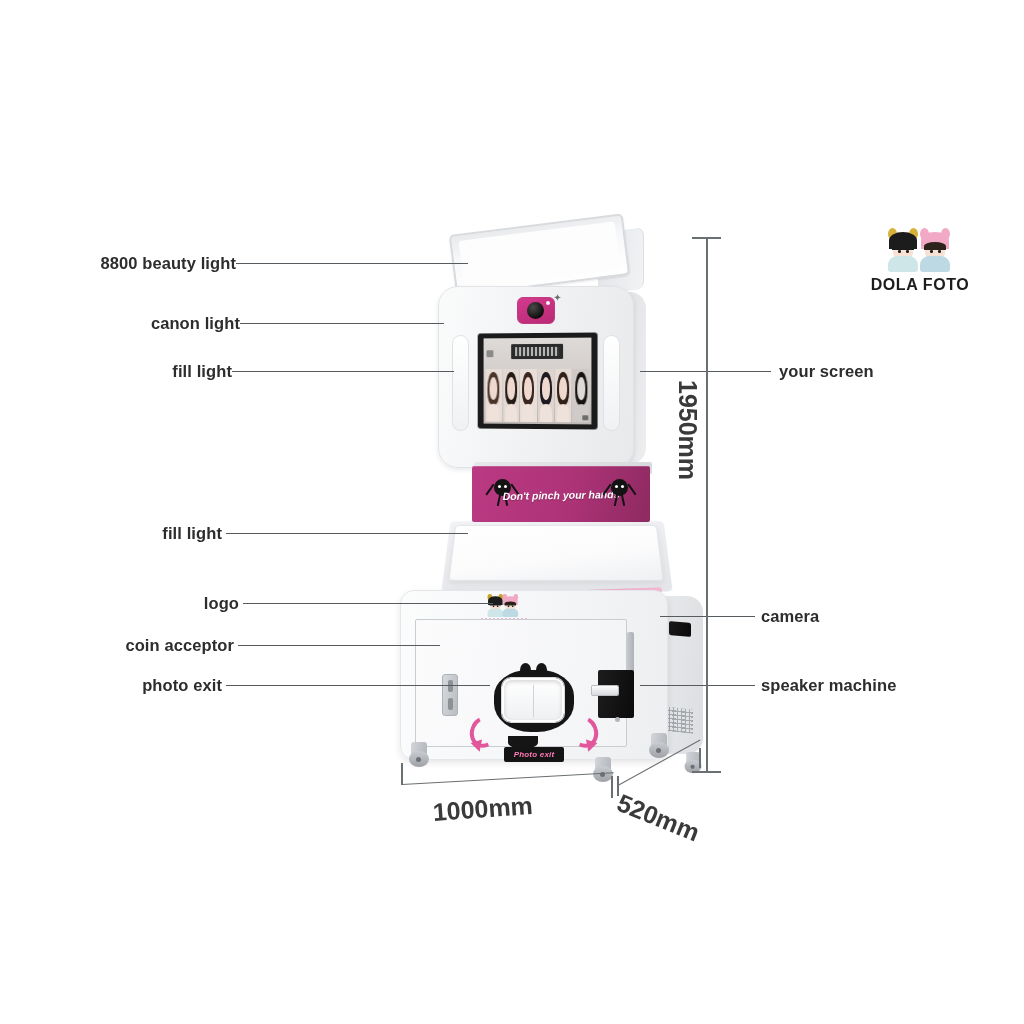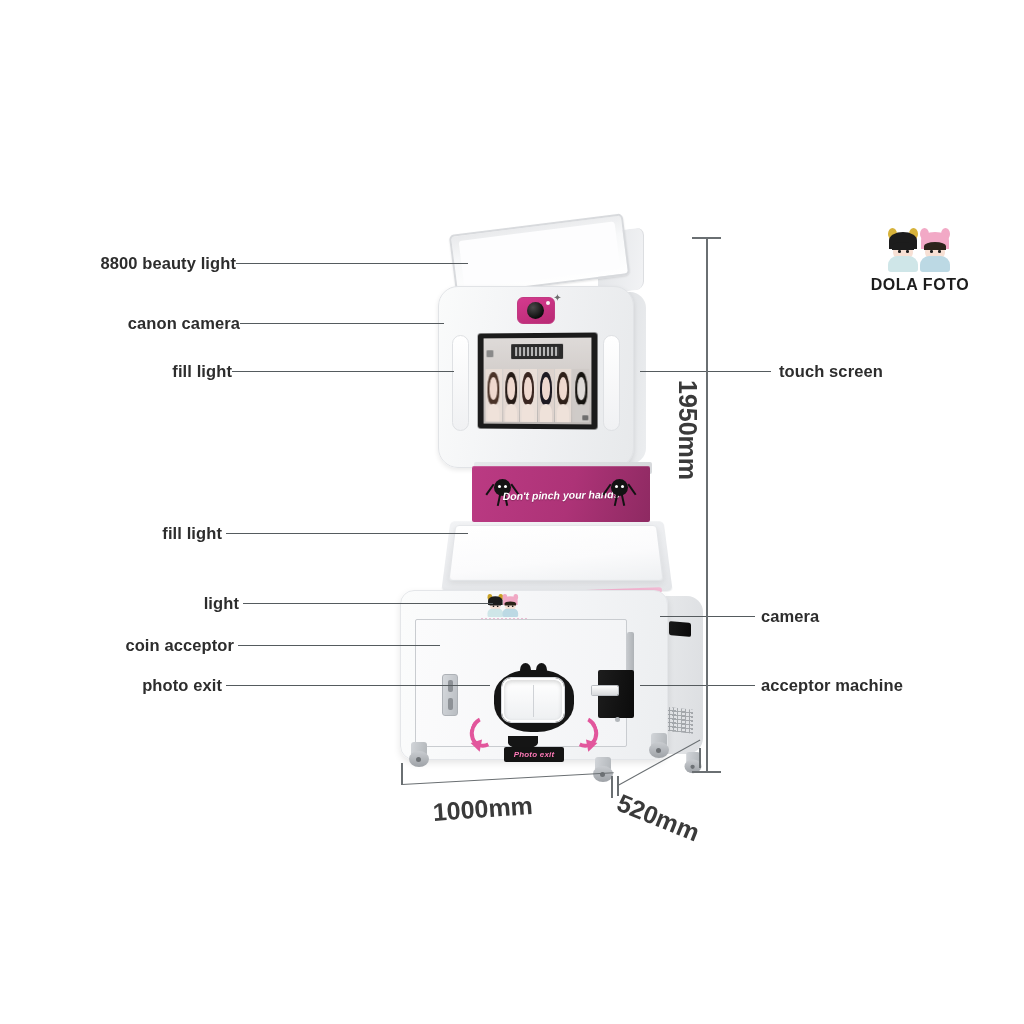--- a/index.html
+++ b/index.html
@@ -562,30 +562,30 @@
   <div class="leader" style="left:226px; top:533px; width:242px;"></div>
   <div class="leader" style="left:243px; top:603px; width:250px;"></div>
   <div class="leader" style="left:238px; top:645px; width:202px;"></div>
   <div class="leader" style="left:226px; top:685px; width:264px;"></div>
 
   <div class="leader" style="left:640px; top:371px; width:131px;"></div>
   <div class="leader" style="left:660px; top:616px; width:95px;"></div>
   <div class="leader" style="left:640px; top:685px; width:115px;"></div>
 
   <div class="lbl right-align" style="left:0; width:236px; top:263px;">8800 beauty light</div>
-  <div class="lbl right-align" style="left:0; width:240px; top:323px;">canon camera</div>
+  <div class="lbl right-align" style="left:0; width:240px; top:323px;">canon light</div>
   <div class="lbl right-align" style="left:0; width:232px; top:371px;">fill light</div>
   <div class="lbl right-align" style="left:0; width:222px; top:533px;">fill light</div>
-  <div class="lbl right-align" style="left:0; width:239px; top:603px;">light</div>
+  <div class="lbl right-align" style="left:0; width:239px; top:603px;">logo</div>
   <div class="lbl right-align" style="left:0; width:234px; top:645px;">coin acceptor</div>
   <div class="lbl right-align" style="left:0; width:222px; top:685px;">photo exit</div>
 
-  <div class="lbl left-align" style="left:779px; top:371px;">touch screen</div>
+  <div class="lbl left-align" style="left:779px; top:371px;">your screen</div>
   <div class="lbl left-align" style="left:761px; top:616px;">camera</div>
-  <div class="lbl left-align" style="left:761px; top:685px;">acceptor machine</div>
+  <div class="lbl left-align" style="left:761px; top:685px;">speaker machine</div>
 
   <div class="dim-v" style="left:706px; top:237px; height:535px;"></div>
   <div class="dim-cap-h" style="left:692px; top:237px; width:29px;"></div>
   <div class="dim-cap-h" style="left:692px; top:771px; width:29px;"></div>
   <div class="dim-txt" style="left:700px; top:380px; transform:rotate(90deg); transform-origin:left top;">1950mm</div>
 
   <div class="dim-line-angled" style="left:402px; top:784px; width:212px; transform:rotate(-3.2deg);"></div>
   <div class="dim-cap-v" style="left:401px; top:763px; height:22px;"></div>
   <div class="dim-cap-v" style="left:611px; top:776px; height:22px;"></div>
   <div class="dim-txt" style="left:432px; top:800px; transform:rotate(-4deg); transform-origin:left top;">1000mm</div>

